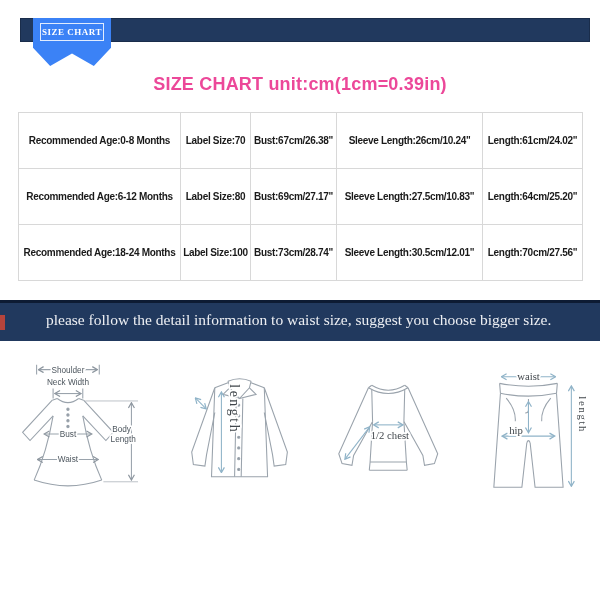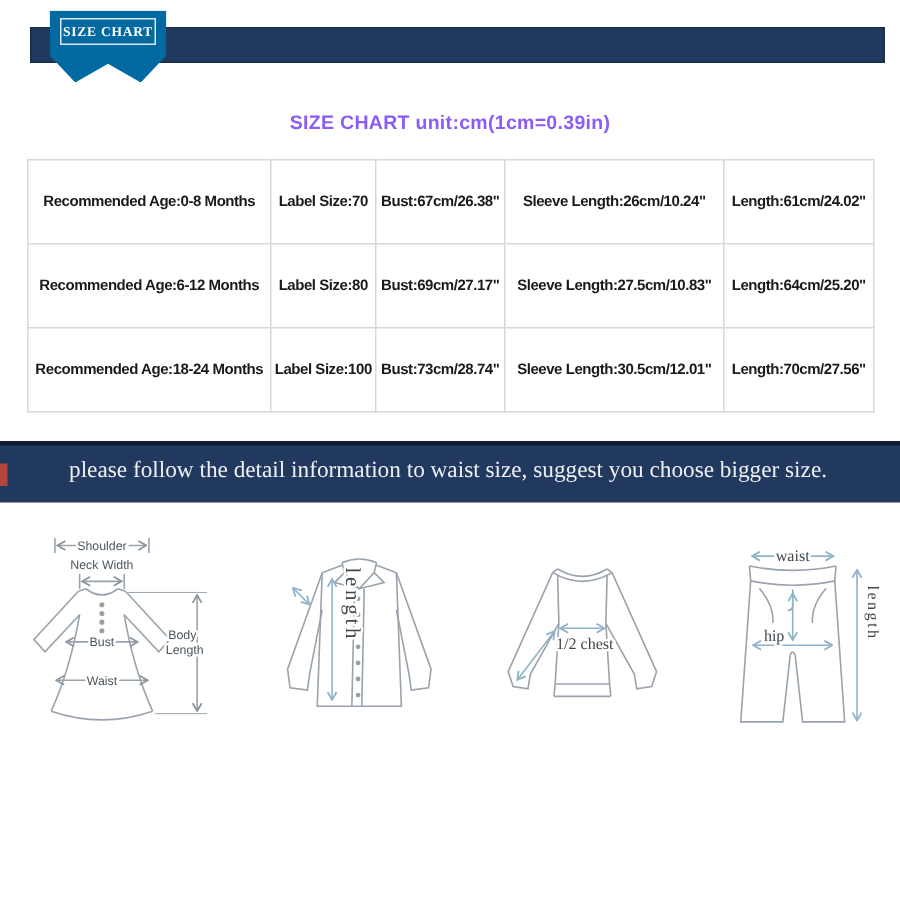--- a/index.html
+++ b/index.html
@@ -1,26 +1,26 @@
 <!DOCTYPE html>
 <html><head>
 <meta charset="utf-8">
 <style>
   html,body{margin:0;padding:0;}
   .page{position:relative;width:600px;height:600px;background:#ffffff;font-family:"Liberation Sans",sans-serif;overflow:hidden;}
 
   
   .topbar{position:relative;height:62px;}
   .blue-bar{position:absolute;left:20px;right:10px;top:18px;height:22px;background:#21395e;border:1px solid #1a2d4b;}
-  .ribbon{position:absolute;left:33px;top:7px;width:78px;height:48px;background:#0369a1;
+  .ribbon{position:absolute;left:33px;top:18px;width:78px;height:48px;background:#3b82f6;
           clip-path:polygon(0 0,100% 0,100% 62%,78% 100%,50% 74%,22% 100%,0 62%);}
   .ribbon-label{display:block;margin:5px 7px 0;border:1px solid rgba(255,255,255,.85);text-align:center;
           font-family:"Liberation Serif",serif;font-weight:bold;font-size:9px;letter-spacing:.5px;color:#ffffff;padding:3px 0;}
 
-  .title{margin:12px 0 0;text-align:center;font-size:13px;font-weight:bold;color:#8b5cf6;letter-spacing:.2px;}
+  .title{margin:12px 0 0;text-align:center;font-size:18px;font-weight:bold;color:#ec4899;letter-spacing:.2px;}
 
   
   table.size{border-collapse:collapse;margin:17px 18px 0;width:564px;table-layout:fixed;background:#ffffff;}
   table.size td{border:1px solid #d8d8d8;height:53px;text-align:center;vertical-align:middle;
           font-size:10px;font-weight:bold;color:#1a1a1a;white-space:nowrap;letter-spacing:-0.3px;overflow:hidden;}
 
   
   .remark{position:relative;margin-top:19px;background:#21395e;border-top:3px solid #0d1b33;
           padding:5px 10px 9px 46px;color:#edeff3;font-family:"Liberation Serif",serif;font-size:15.5px;}
   .remark p{margin:0;line-height:24px;}

